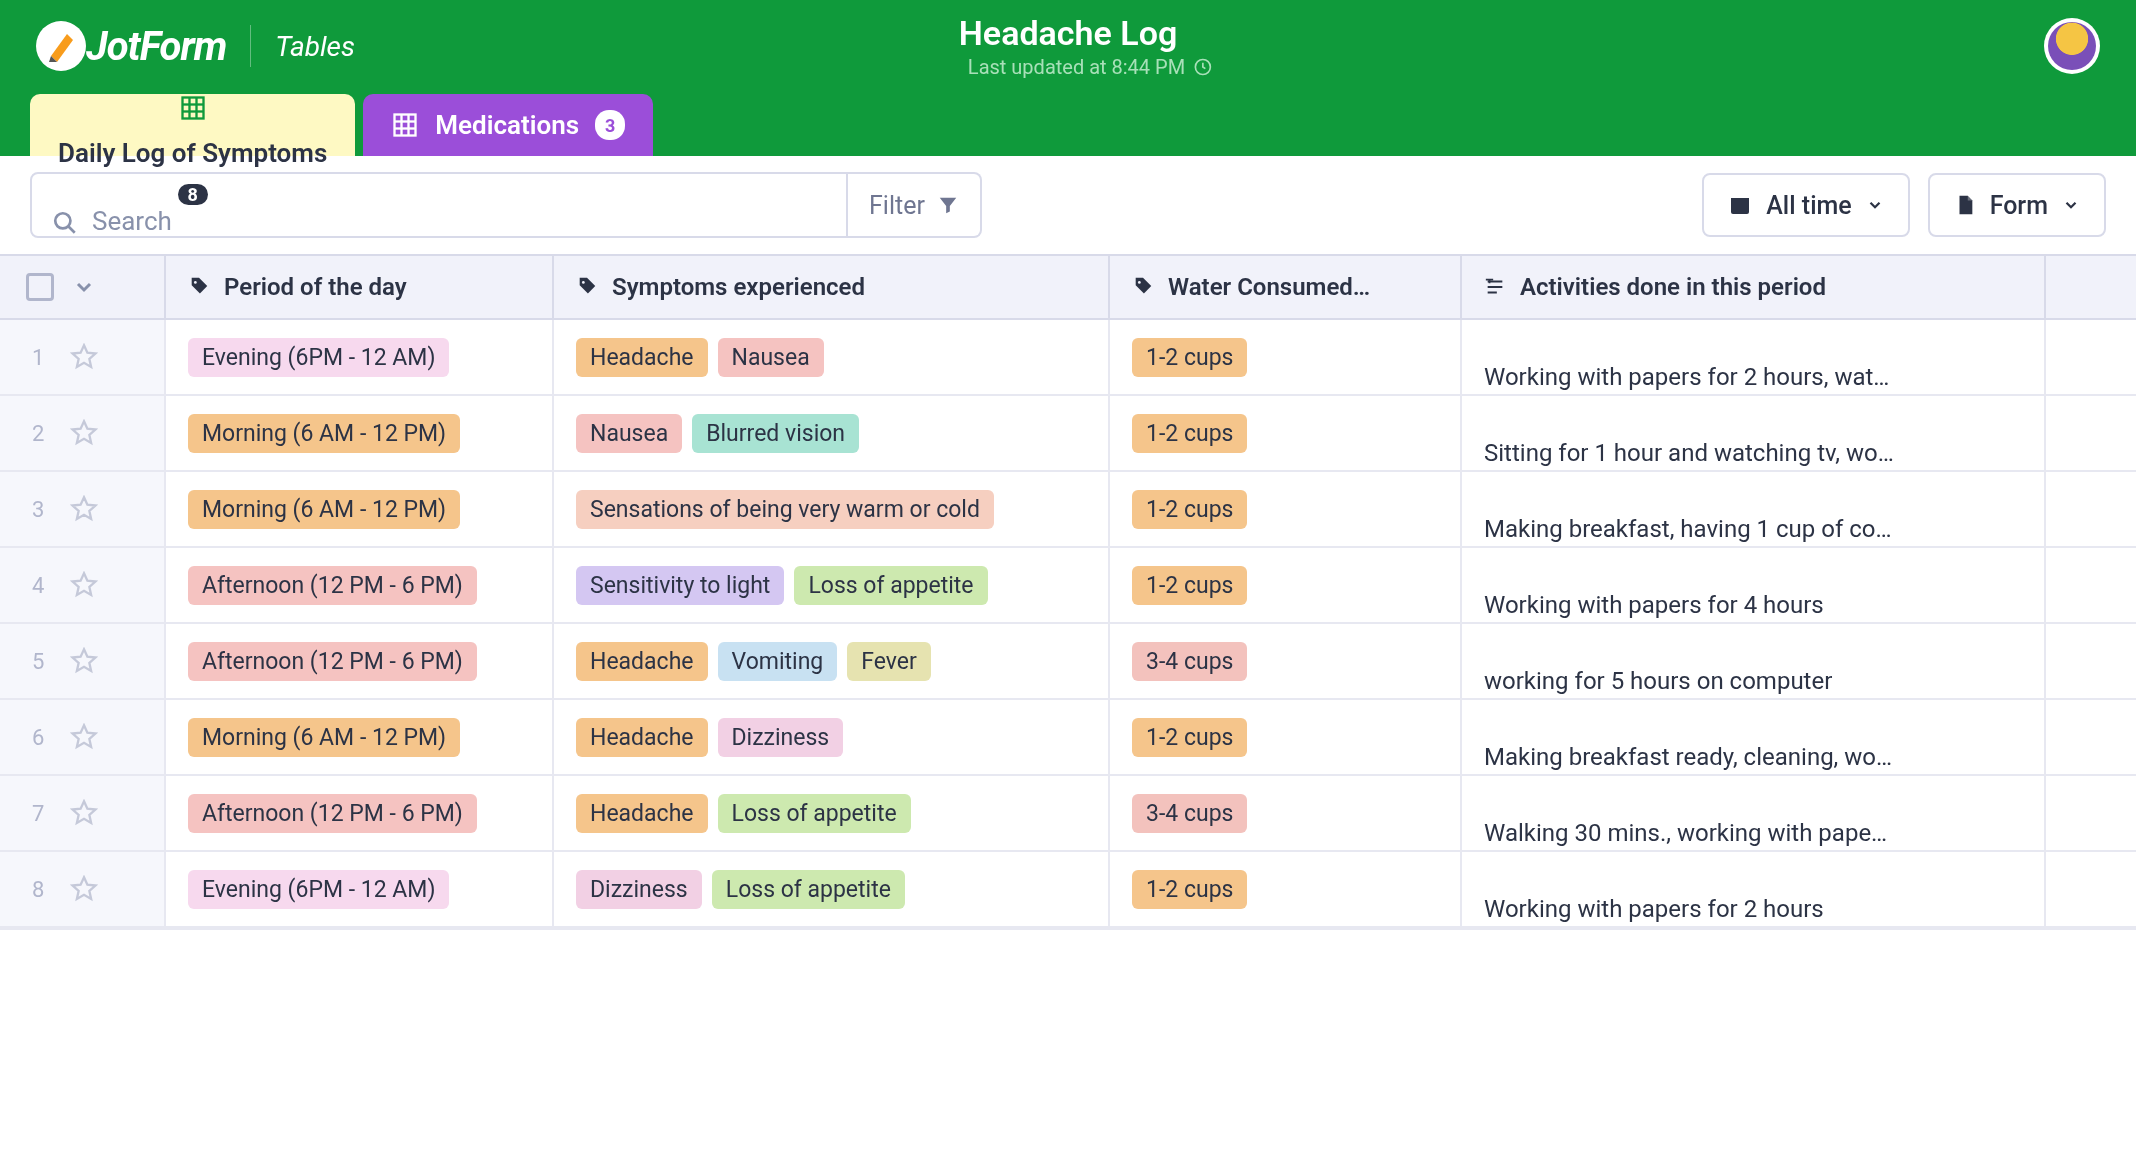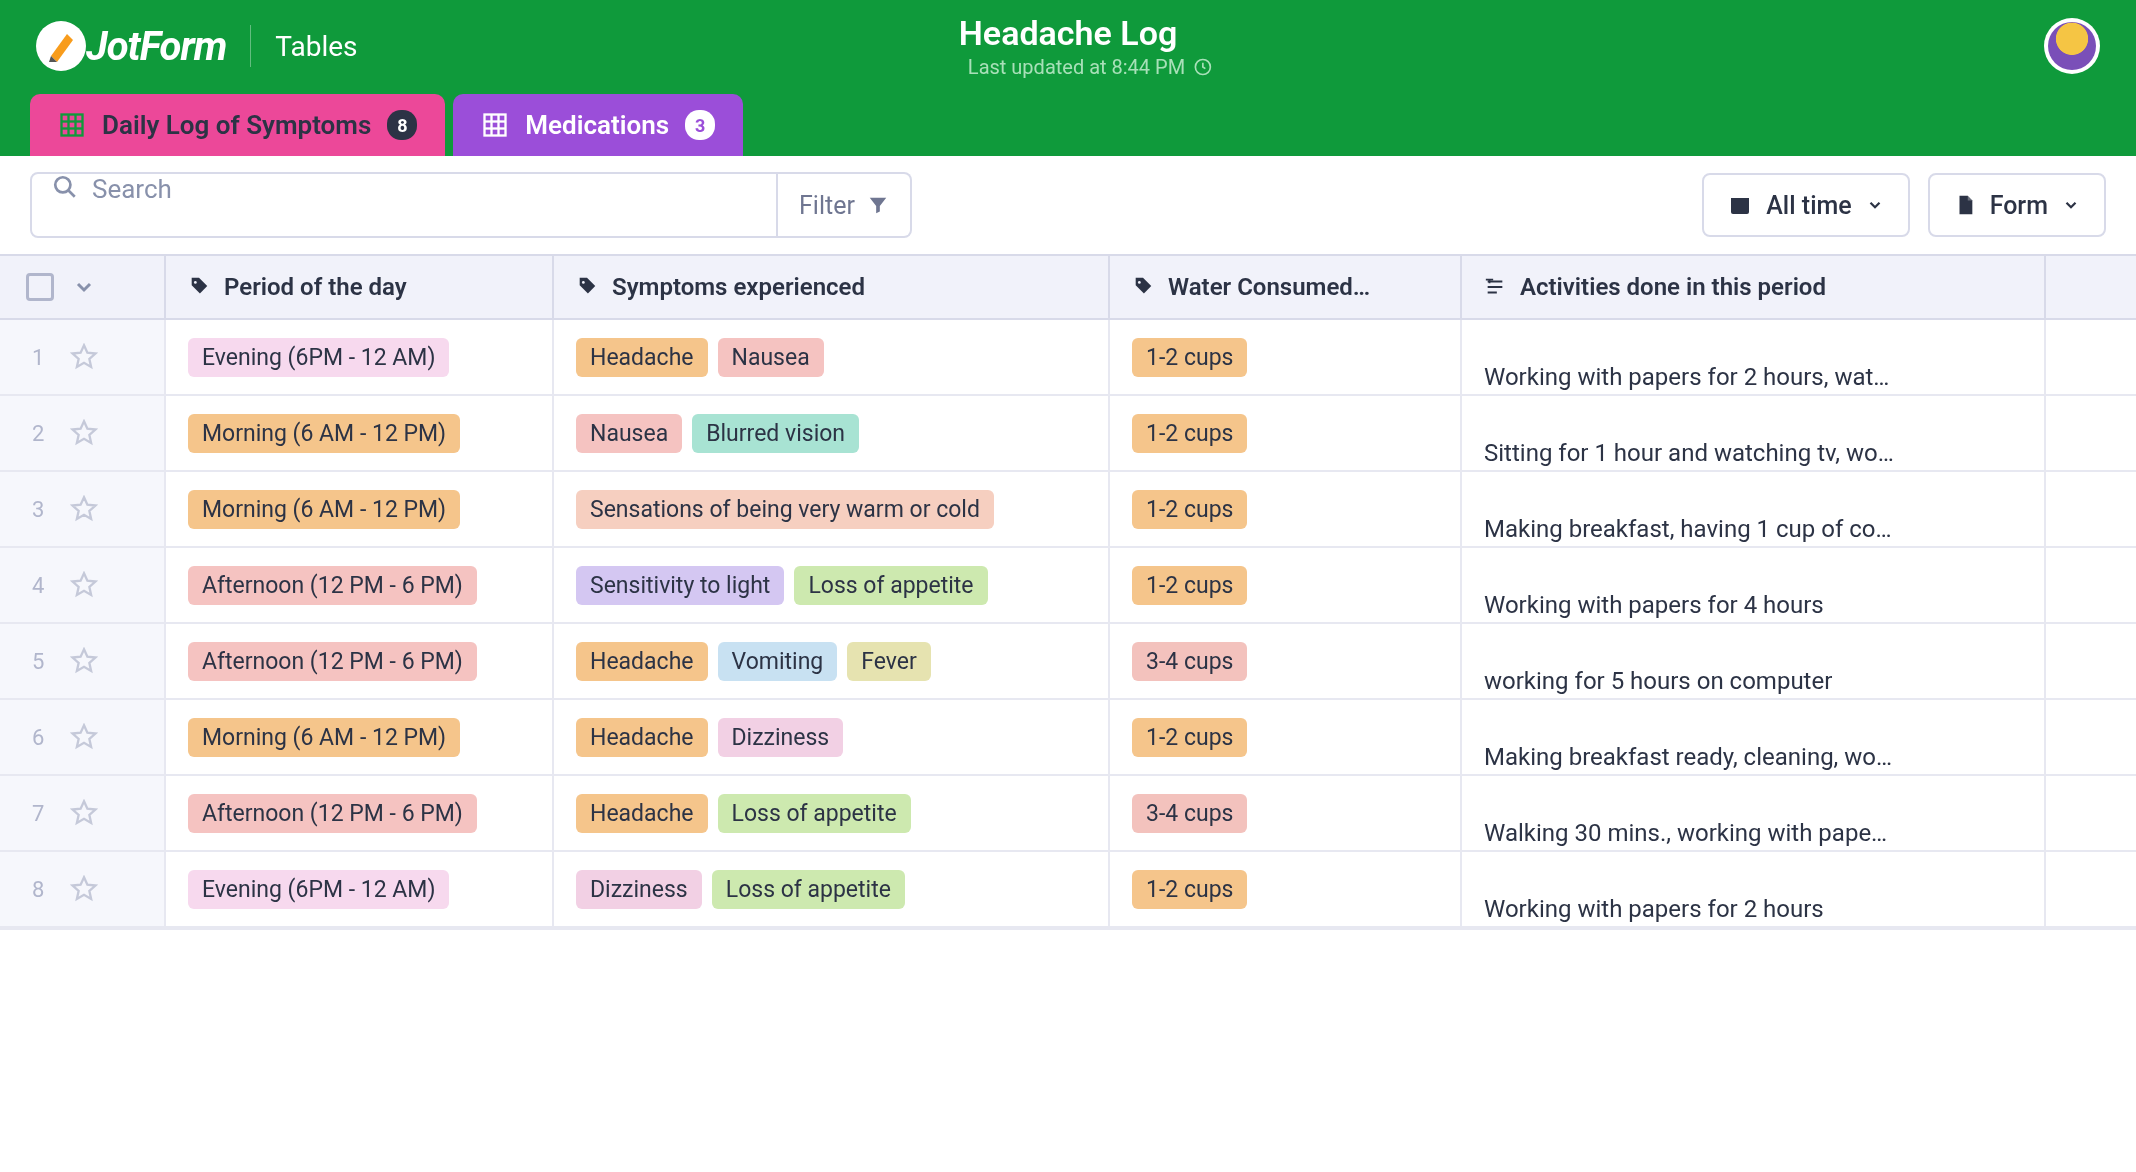--- a/index.html
+++ b/index.html
@@ -4,38 +4,38 @@
 <style>
 * { margin: 0; padding: 0; box-sizing: border-box; font-family: -apple-system, BlinkMacSystemFont, "Segoe UI", Roboto, sans-serif; }
 body { background: #fff; width: 2136px; height: 1172px; overflow: hidden; }
 
 .header { background: #0f9a3b; height: 156px; display: flex; flex-direction: column; }
 .header-top { height: 92px; display: flex; align-items: center; padding: 0 36px; position: relative; }
 .logo-area { display: flex; align-items: center; }
 .logo-mark { width: 50px; height: 50px; background: #fff; border-radius: 50%; display:flex; align-items:center; justify-content:center; }
 .logo-text { color: #fff; font-size: 40px; font-weight: 700; font-style: italic; letter-spacing: -1px; }
 .logo-divider { width: 1px; height: 42px; background: rgba(255,255,255,0.35); margin: 0 24px; }
-.subproduct { color: #fff; font-size: 28px; font-weight: 400; }
+.subproduct { color: #fff; font-size: 28px; font-weight: 400; font-style: italic; }
 .title-block { position: absolute; left: 50%; transform: translateX(-50%); text-align: center; }
 .title-main { color: #fff; font-size: 34px; font-weight: 600; }
 .title-sub { color: #a8e0b8; font-size: 20px; display:flex; align-items:center; justify-content:center; gap: 8px; margin-top: 2px; margin-left: 45px; }
 .avatar { margin-left: auto; width: 56px; height: 56px; border-radius: 50%; background: #fff; display:flex; align-items:center; justify-content:center; }
 .avatar-inner { width: 48px; height: 48px; border-radius: 50%; background: radial-gradient(circle at 50% 35%, #f5c544 40%, #7a4fb8 42%); }
 
 .tabs-bar { height: 64px; background: #0f9a3b; display: flex; align-items: flex-end; padding-left: 30px; }
 .tab { height: 62px; border-radius: 10px 10px 0 0; display: flex; align-items: center; padding: 0 28px; gap: 16px; font-size: 26px; font-weight: 600; cursor: pointer; }
-.tab.active { background: #ec4899; color: #2c3345; }
+.tab.active { background: #fef9c3; color: #2c3345; flex-direction: column; }
 .tab.inactive { background: #9b4ed9; color: #fff; margin-left: 8px; }
 .tab-icon { display: inline-flex; }
 .tab-count { background: #2c3345; color: #fff; border-radius: 14px; min-width: 30px; height: 30px; display: inline-flex; align-items: center; justify-content: center; font-size: 18px; padding: 0 8px; font-weight: 700; }
 .tab.inactive .tab-count { background: #fff; color: #9b4ed9; }
 
 .toolbar { height: 98px; display: flex; align-items: center; padding: 0 30px; gap: 14px; }
 .search-wrap { display: flex; height: 66px; }
-.search-box { width: 748px; border: 2px solid #d8dae9; border-radius: 8px 0 0 8px; display: flex; align-items: flex-start; padding: 0 20px; gap: 14px; }
+.search-box { width: 818px; border: 2px solid #d8dae9; border-radius: 8px 0 0 8px; display: flex; align-items: flex-end; padding: 0 20px; gap: 14px; }
 .search-box input { border: none; outline: none; font-size: 26px; color: #555; flex: 1; background: transparent; }
 .search-box input::placeholder { color: #8891ab; }
 .filter-btn { width: 134px; border: 2px solid #d8dae9; border-left: none; border-radius: 0 8px 8px 0; display: flex; align-items: center; justify-content: center; gap: 12px; font-size: 25px; color: #6f7691; cursor: pointer; }
 .right-controls { margin-left: auto; display: flex; gap: 18px; }
 .pill-btn { height: 64px; border: 2px solid #d8dae9; border-radius: 8px; display: flex; align-items: center; padding: 0 24px; gap: 14px; font-size: 25px; color: #2c3345; font-weight: 500; cursor: pointer; }
 
 .table-wrap { border-top: 2px solid #d8dae9; }
 .thead { display: flex; height: 64px; background: #f1f2fa; border-bottom: 2px solid #d8dae9; }
 .th-check { width: 166px; border-right: 2px solid #d8dae9; display: flex; align-items: center; padding-left: 26px; gap: 18px; }
 .th-check .cb { width: 28px; height: 28px; border: 3px solid #b1b6cc; border-radius: 4px; }

